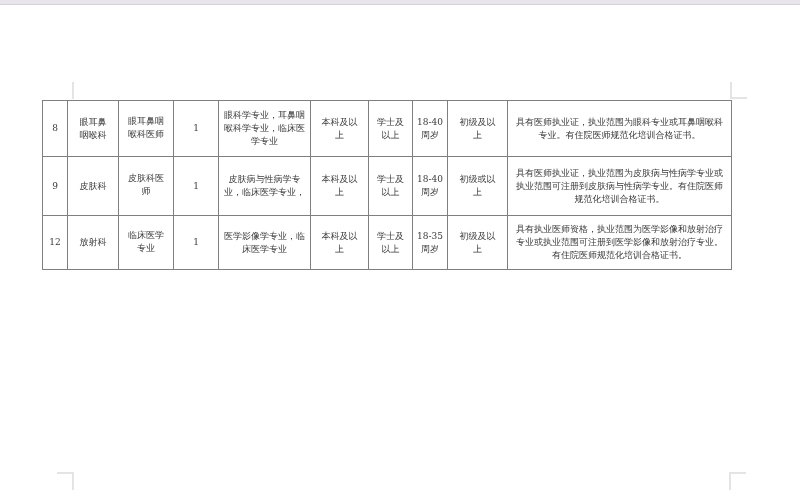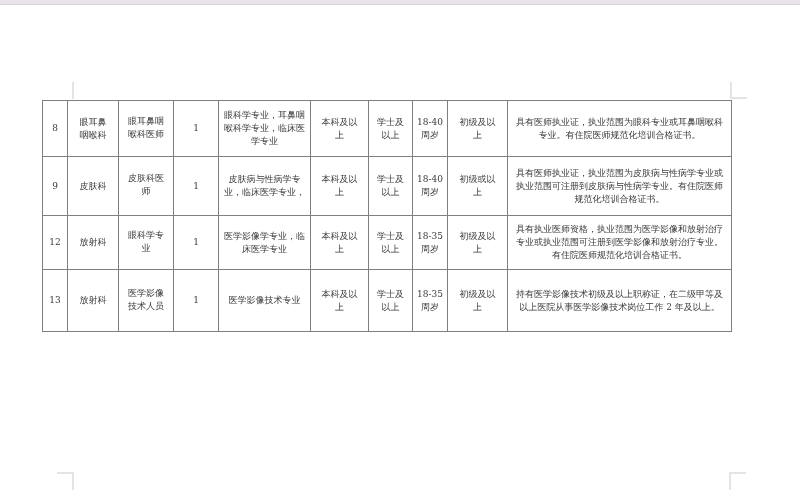--- a/index.html
+++ b/index.html
@@ -116,37 +116,25 @@
         <td class="c-major">皮肤病与性病学专业，临床医学专业，</td>
         <td class="c-edu">本科及以上</td>
         <td class="c-degree">学士及以上</td>
         <td class="c-age">18-40周岁</td>
         <td class="c-title">初级或以上</td>
         <td class="c-req">具有医师执业证，执业范围为皮肤病与性病学专业或执业范围可注册到皮肤病与性病学专业。有住院医师规范化培训合格证书。</td>
       </tr>
       <tr class="r12">
         <td class="c-no">12</td>
         <td class="c-dept">放射科</td>
-        <td class="c-post">眼科学专业</td>
+        <td class="c-post">临床医学专业</td>
         <td class="c-count">1</td>
         <td class="c-major">医学影像学专业，临床医学专业</td>
         <td class="c-edu">本科及以上</td>
         <td class="c-degree">学士及以上</td>
         <td class="c-age">18-35周岁</td>
         <td class="c-title">初级及以上</td>
         <td class="c-req">具有执业医师资格，执业范围为医学影像和放射治疗专业或执业范围可注册到医学影像和放射治疗专业。有住院医师规范化培训合格证书。</td>
       </tr>
-      <tr class="r13">
-        <td class="c-no">13</td>
-        <td class="c-dept">放射科</td>
-        <td class="c-post">医学影像技术人员</td>
-        <td class="c-count">1</td>
-        <td class="c-major">医学影像技术专业</td>
-        <td class="c-edu">本科及以上</td>
-        <td class="c-degree">学士及以上</td>
-        <td class="c-age">18-35周岁</td>
-        <td class="c-title">初级及以上</td>
-        <td class="c-req">持有医学影像技术初级及以上职称证，在二级甲等及以上医院从事医学影像技术岗位工作 2 年及以上。</td>
-      </tr>
     </tbody>
   </table>
 
 </div>
 
 </body></html>

